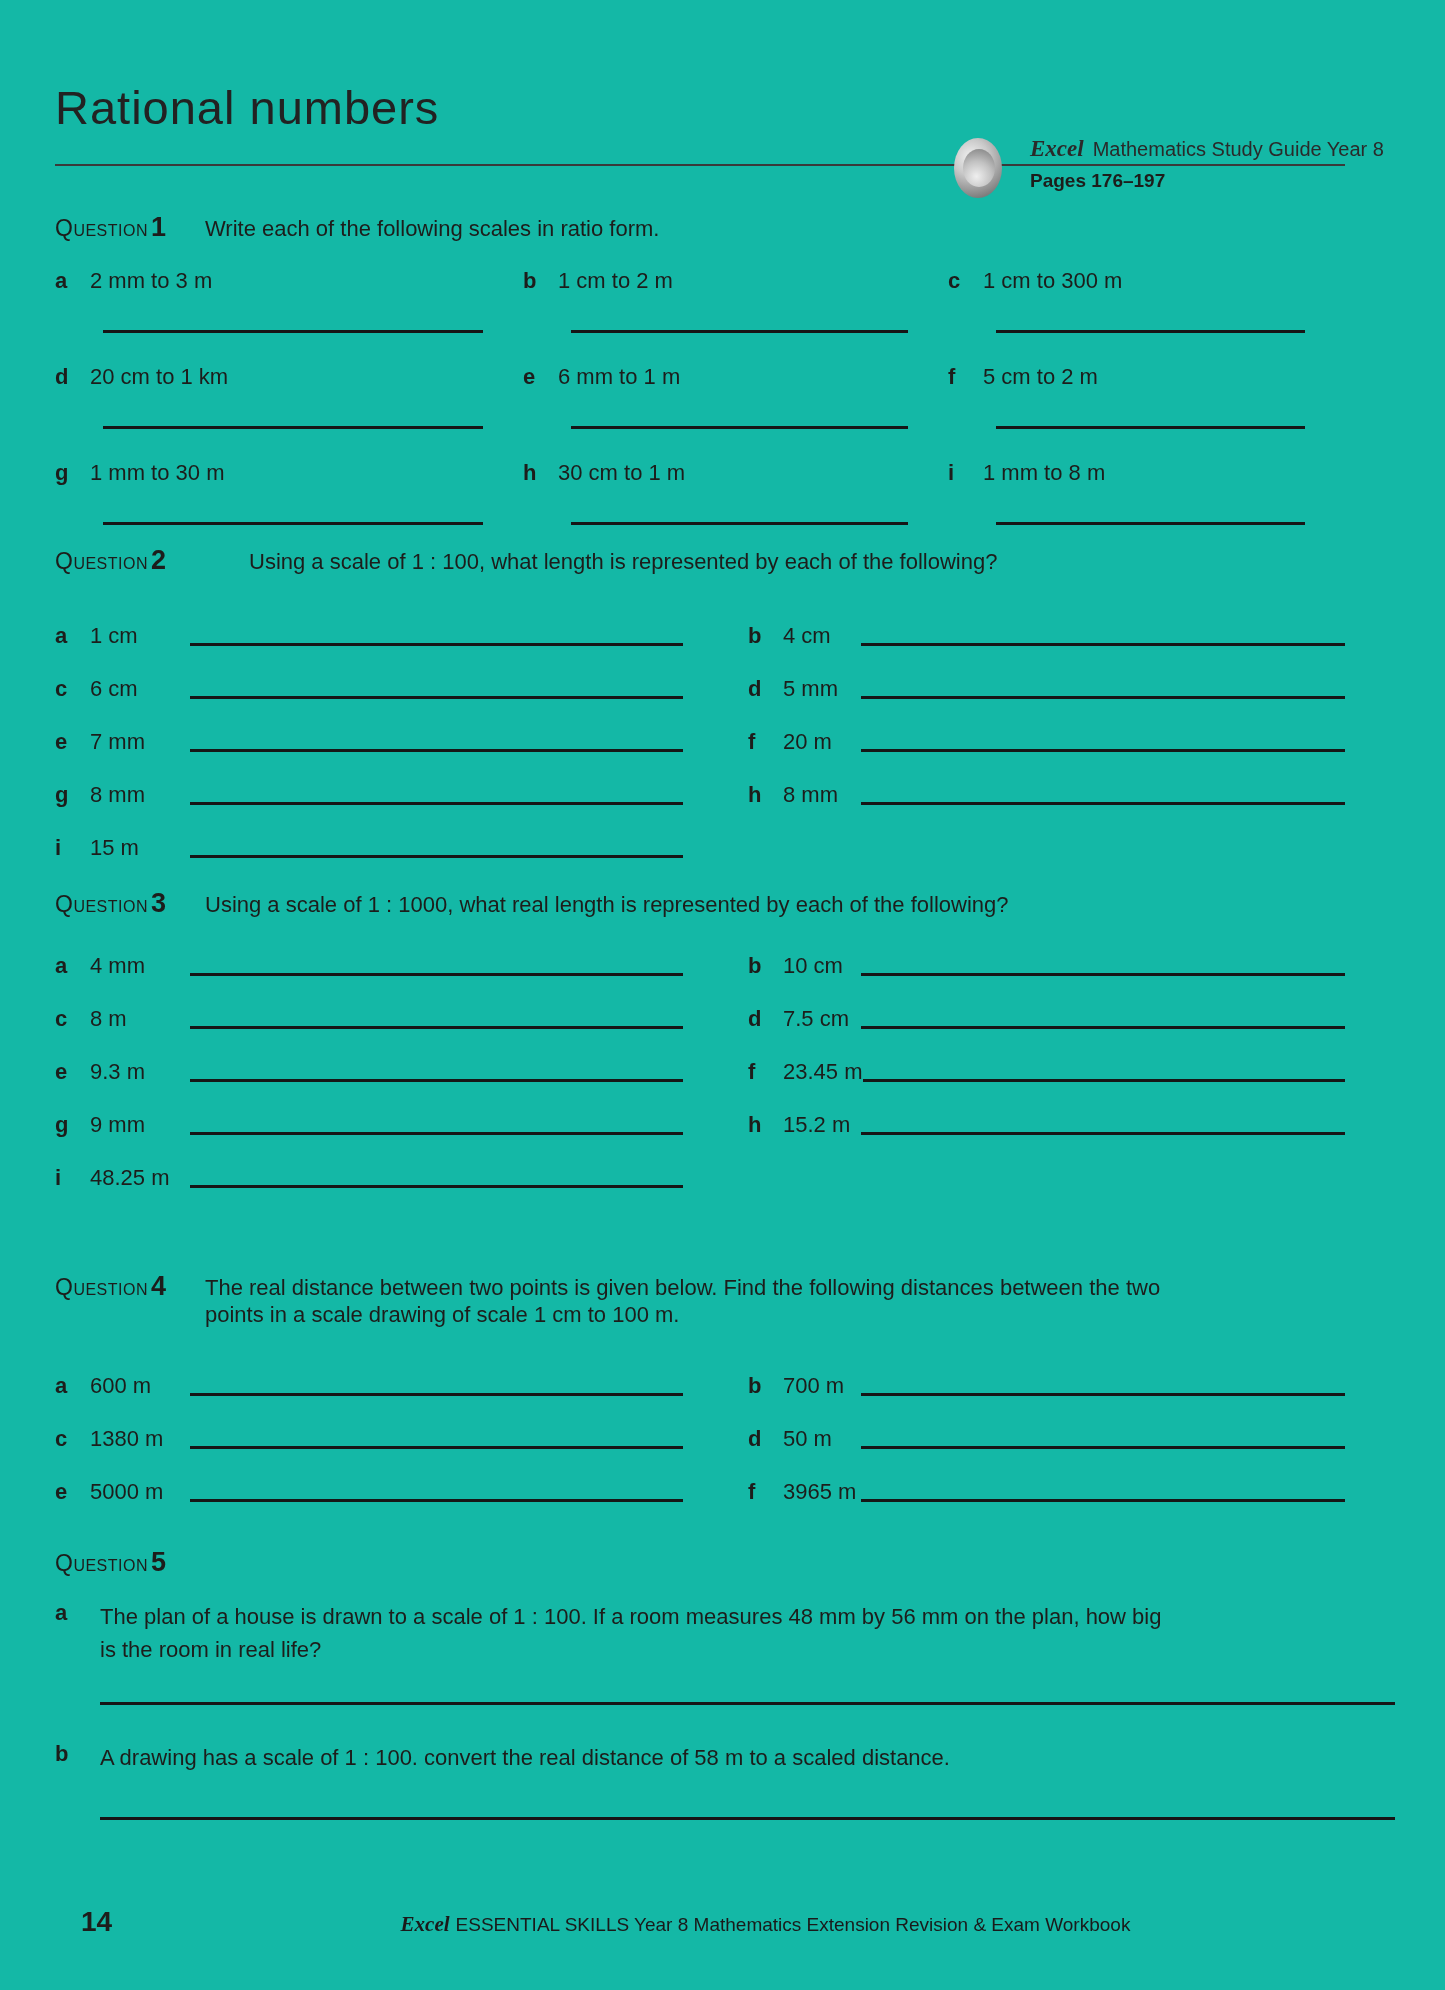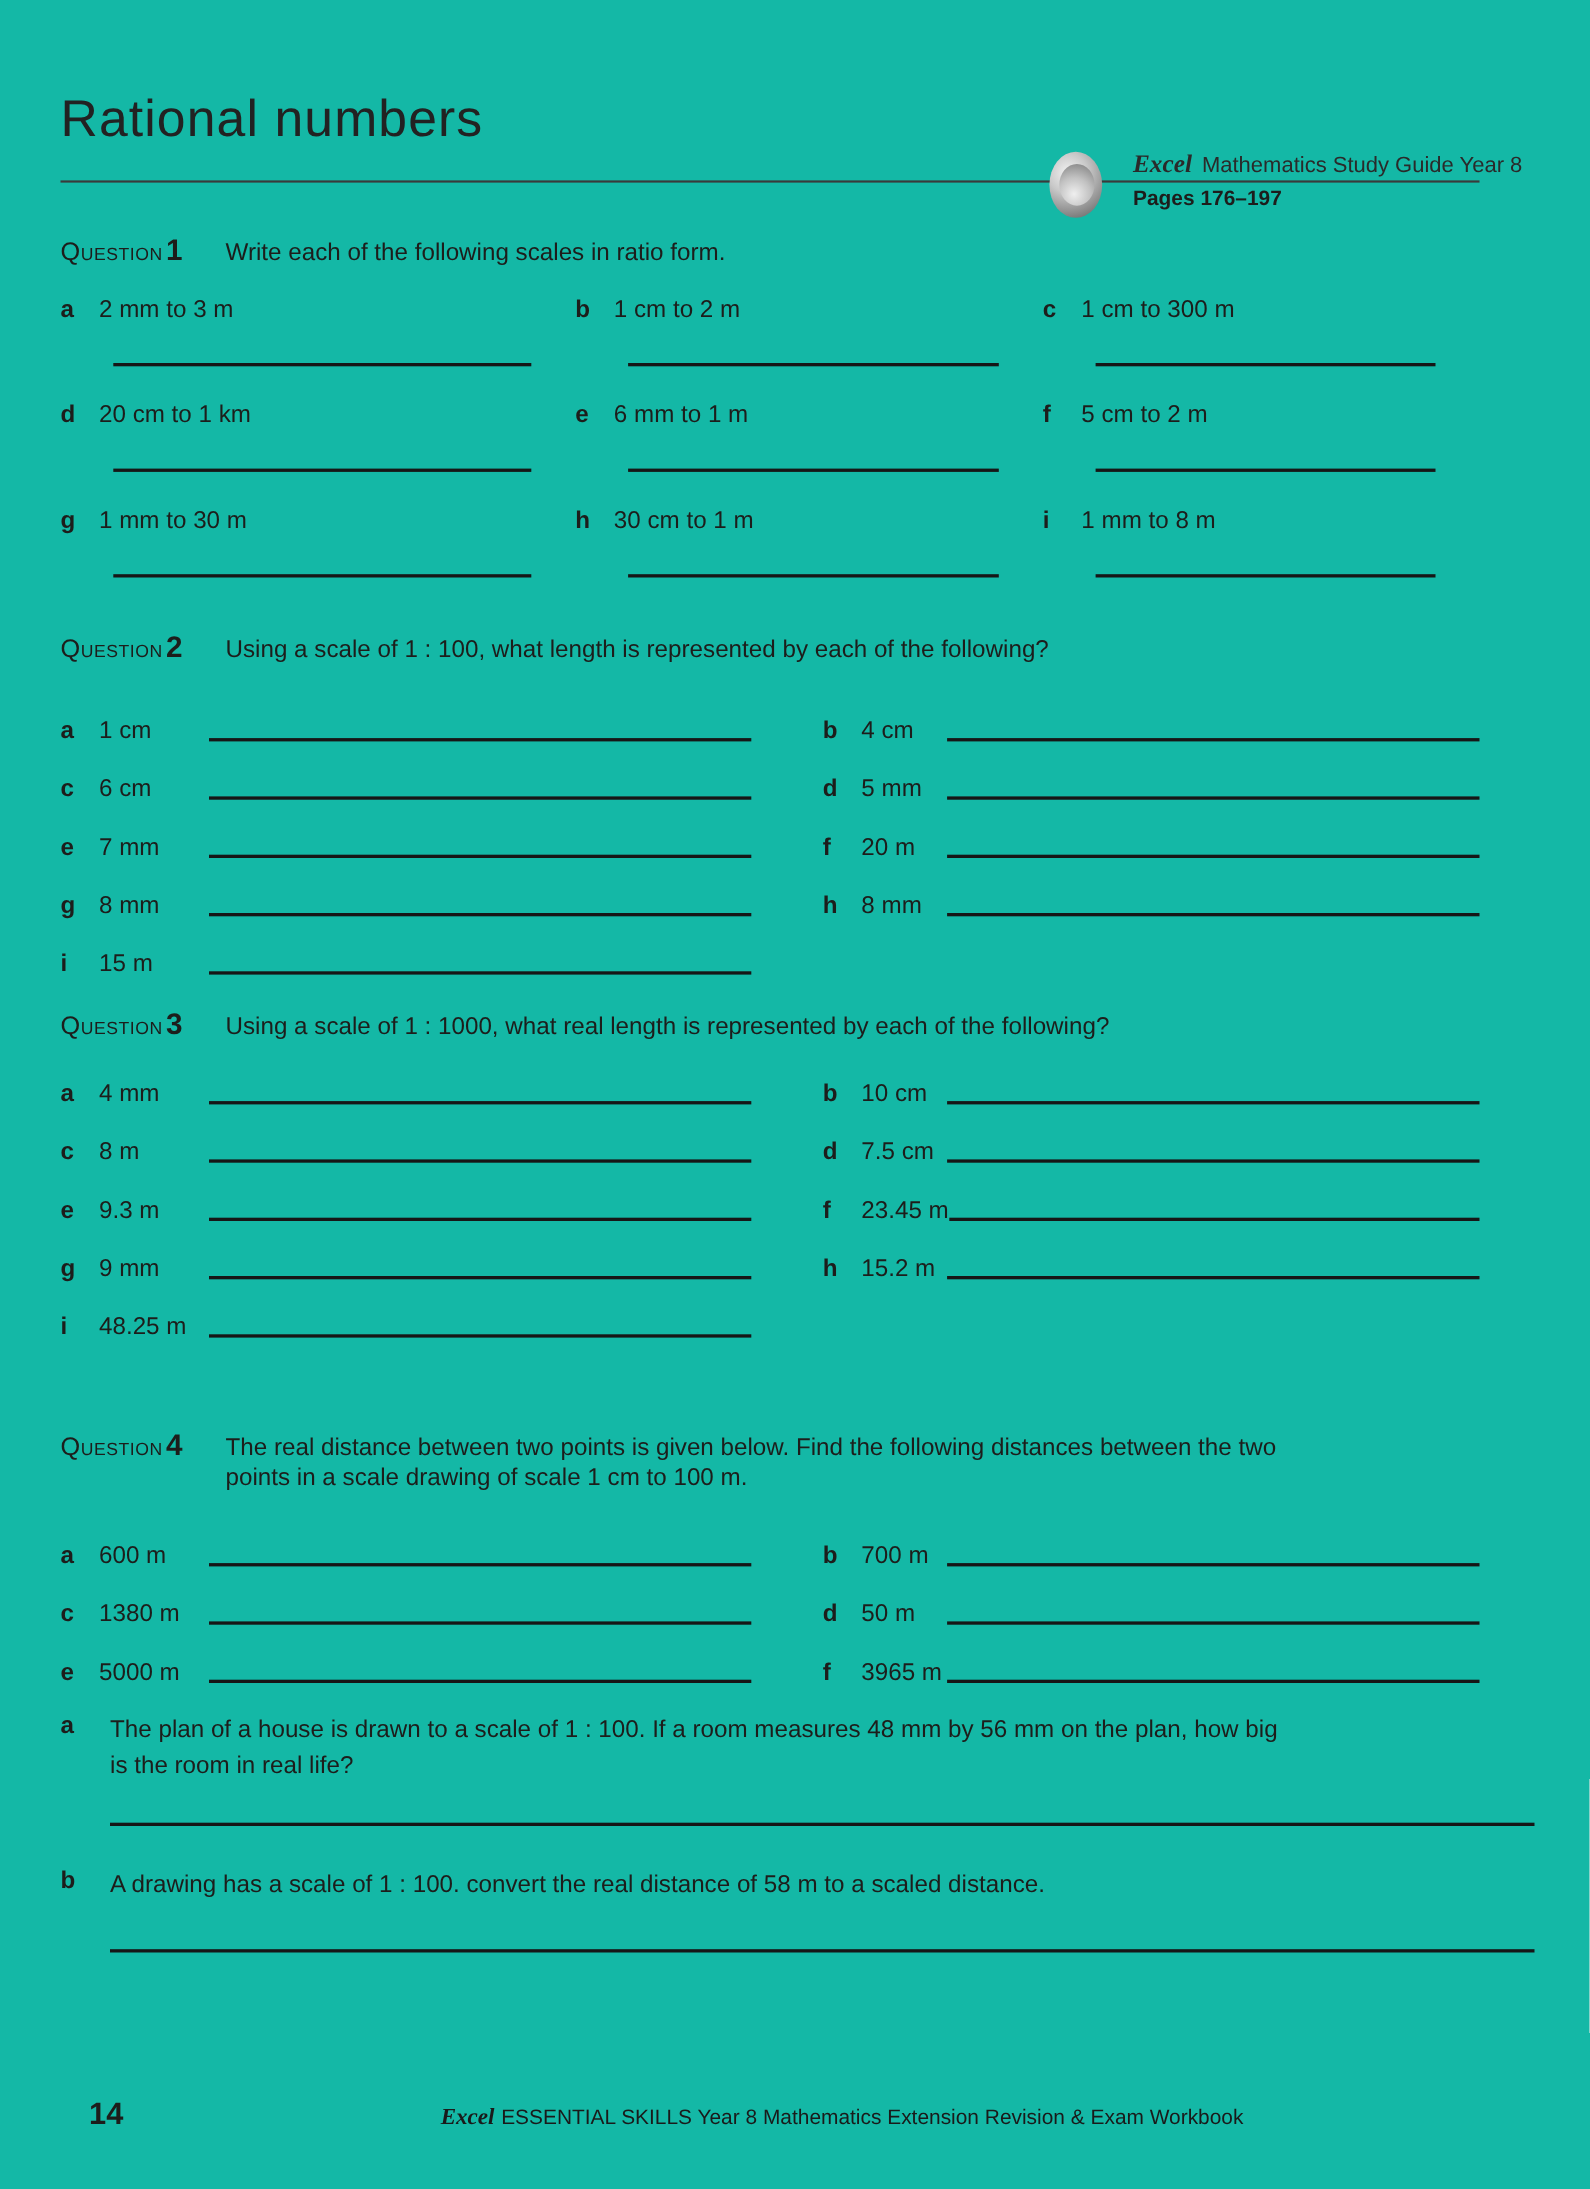--- a/index.html
+++ b/index.html
@@ -44,21 +44,21 @@
   .g3{display:grid;grid-template-columns:468px 425px 1fr;row-gap:30px;margin-top:24px;}
   .c .it{display:flex;font-size:22px;line-height:27px;}
   .c .bl{margin:36px 40px 0 48px;}
   
   .g2{display:grid;grid-template-columns:693px 1fr;row-gap:26px;}
   .ir{display:flex;align-items:flex-end;font-size:22px;line-height:27px;}
   .ir .bl{flex:1;margin-bottom:3px;}
   .g2 .ir:nth-child(odd){padding-right:65px;}
   .g2 .ir:nth-child(even) .val{min-width:78px;}
   
-  .mt-q1h{margin-top:46px;} .mt-q2h{margin-top:48px;} .mt-q3h{margin-top:27px;}
+  .mt-q1h{margin-top:46px;} .mt-q2h{margin-top:20px;gap:44px;} .mt-q3h{margin-top:27px;}
   .mt-q4h{margin-top:80px;} .mt-q5h{margin-top:42px;}
   .mt-g2a{margin-top:46px;} .mt-g3a{margin-top:33px;} .mt-g4a{margin-top:44px;}
   .q4p{max-width:1000px;}
   
   .q5item{display:flex;font-size:22px;}
   .q5item .key{width:45px;}
   .q5body{flex:1;}
   .q5body p{margin:0;font-size:22px;line-height:33px;}
   .q5p-a{max-width:1080px;}
   .q5a{margin-top:22px;}
@@ -295,20 +295,23 @@
         <span class="val">5000 m</span>
         <span class="bl"></span>
       </div>
     <div class="ir">
         <span class="key">f</span>
         <span class="val">3965 m</span>
         <span class="bl"></span>
       </div>
   </div>
 
+  <div class="qh mt-q5h">
+    <div class="qlabel"><span class="qword">Question</span><span class="qnum">5</span></div>
+  </div>
 
   <div class="q5item q5a">
     <span class="key">a</span>
     <div class="q5body">
       <p class="q5p-a">The plan of a house is drawn to a scale of 1 : 100. If a room measures 48 mm by 56 mm on the plan, how big is the room in real life?</p>
       <div class="bl"></div>
     </div>
   </div>
 
   <div class="q5item q5b">

